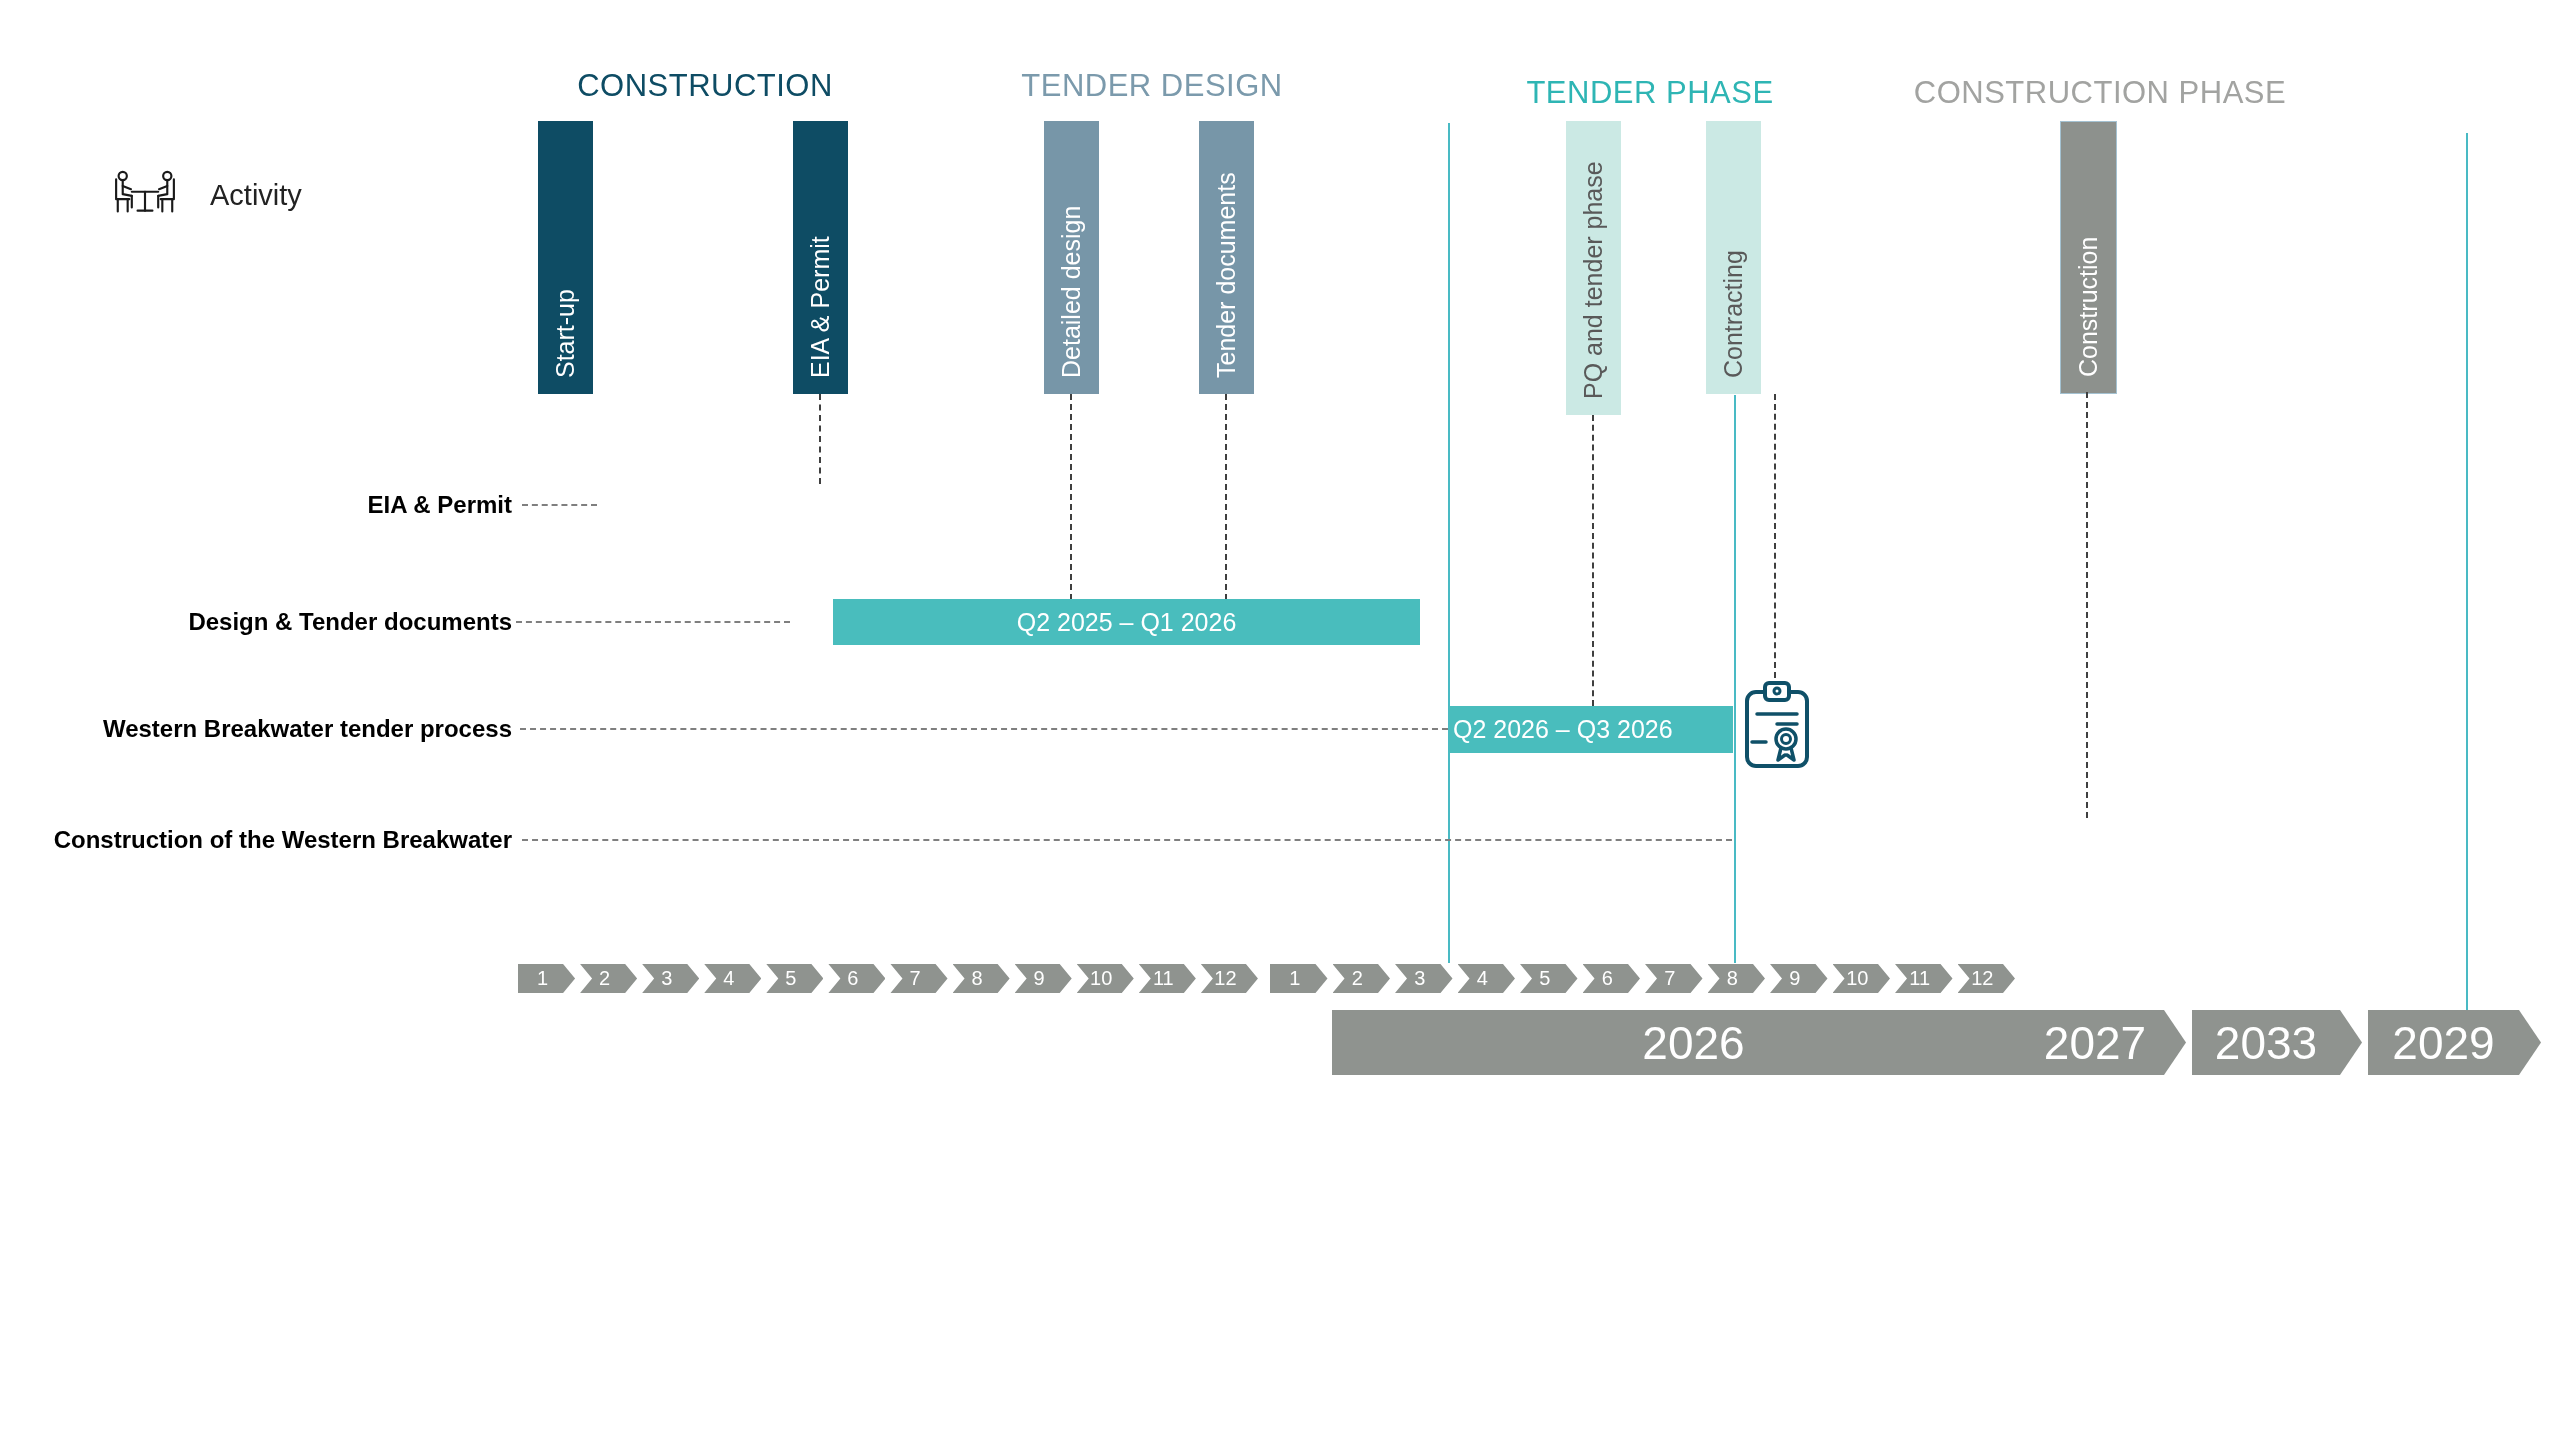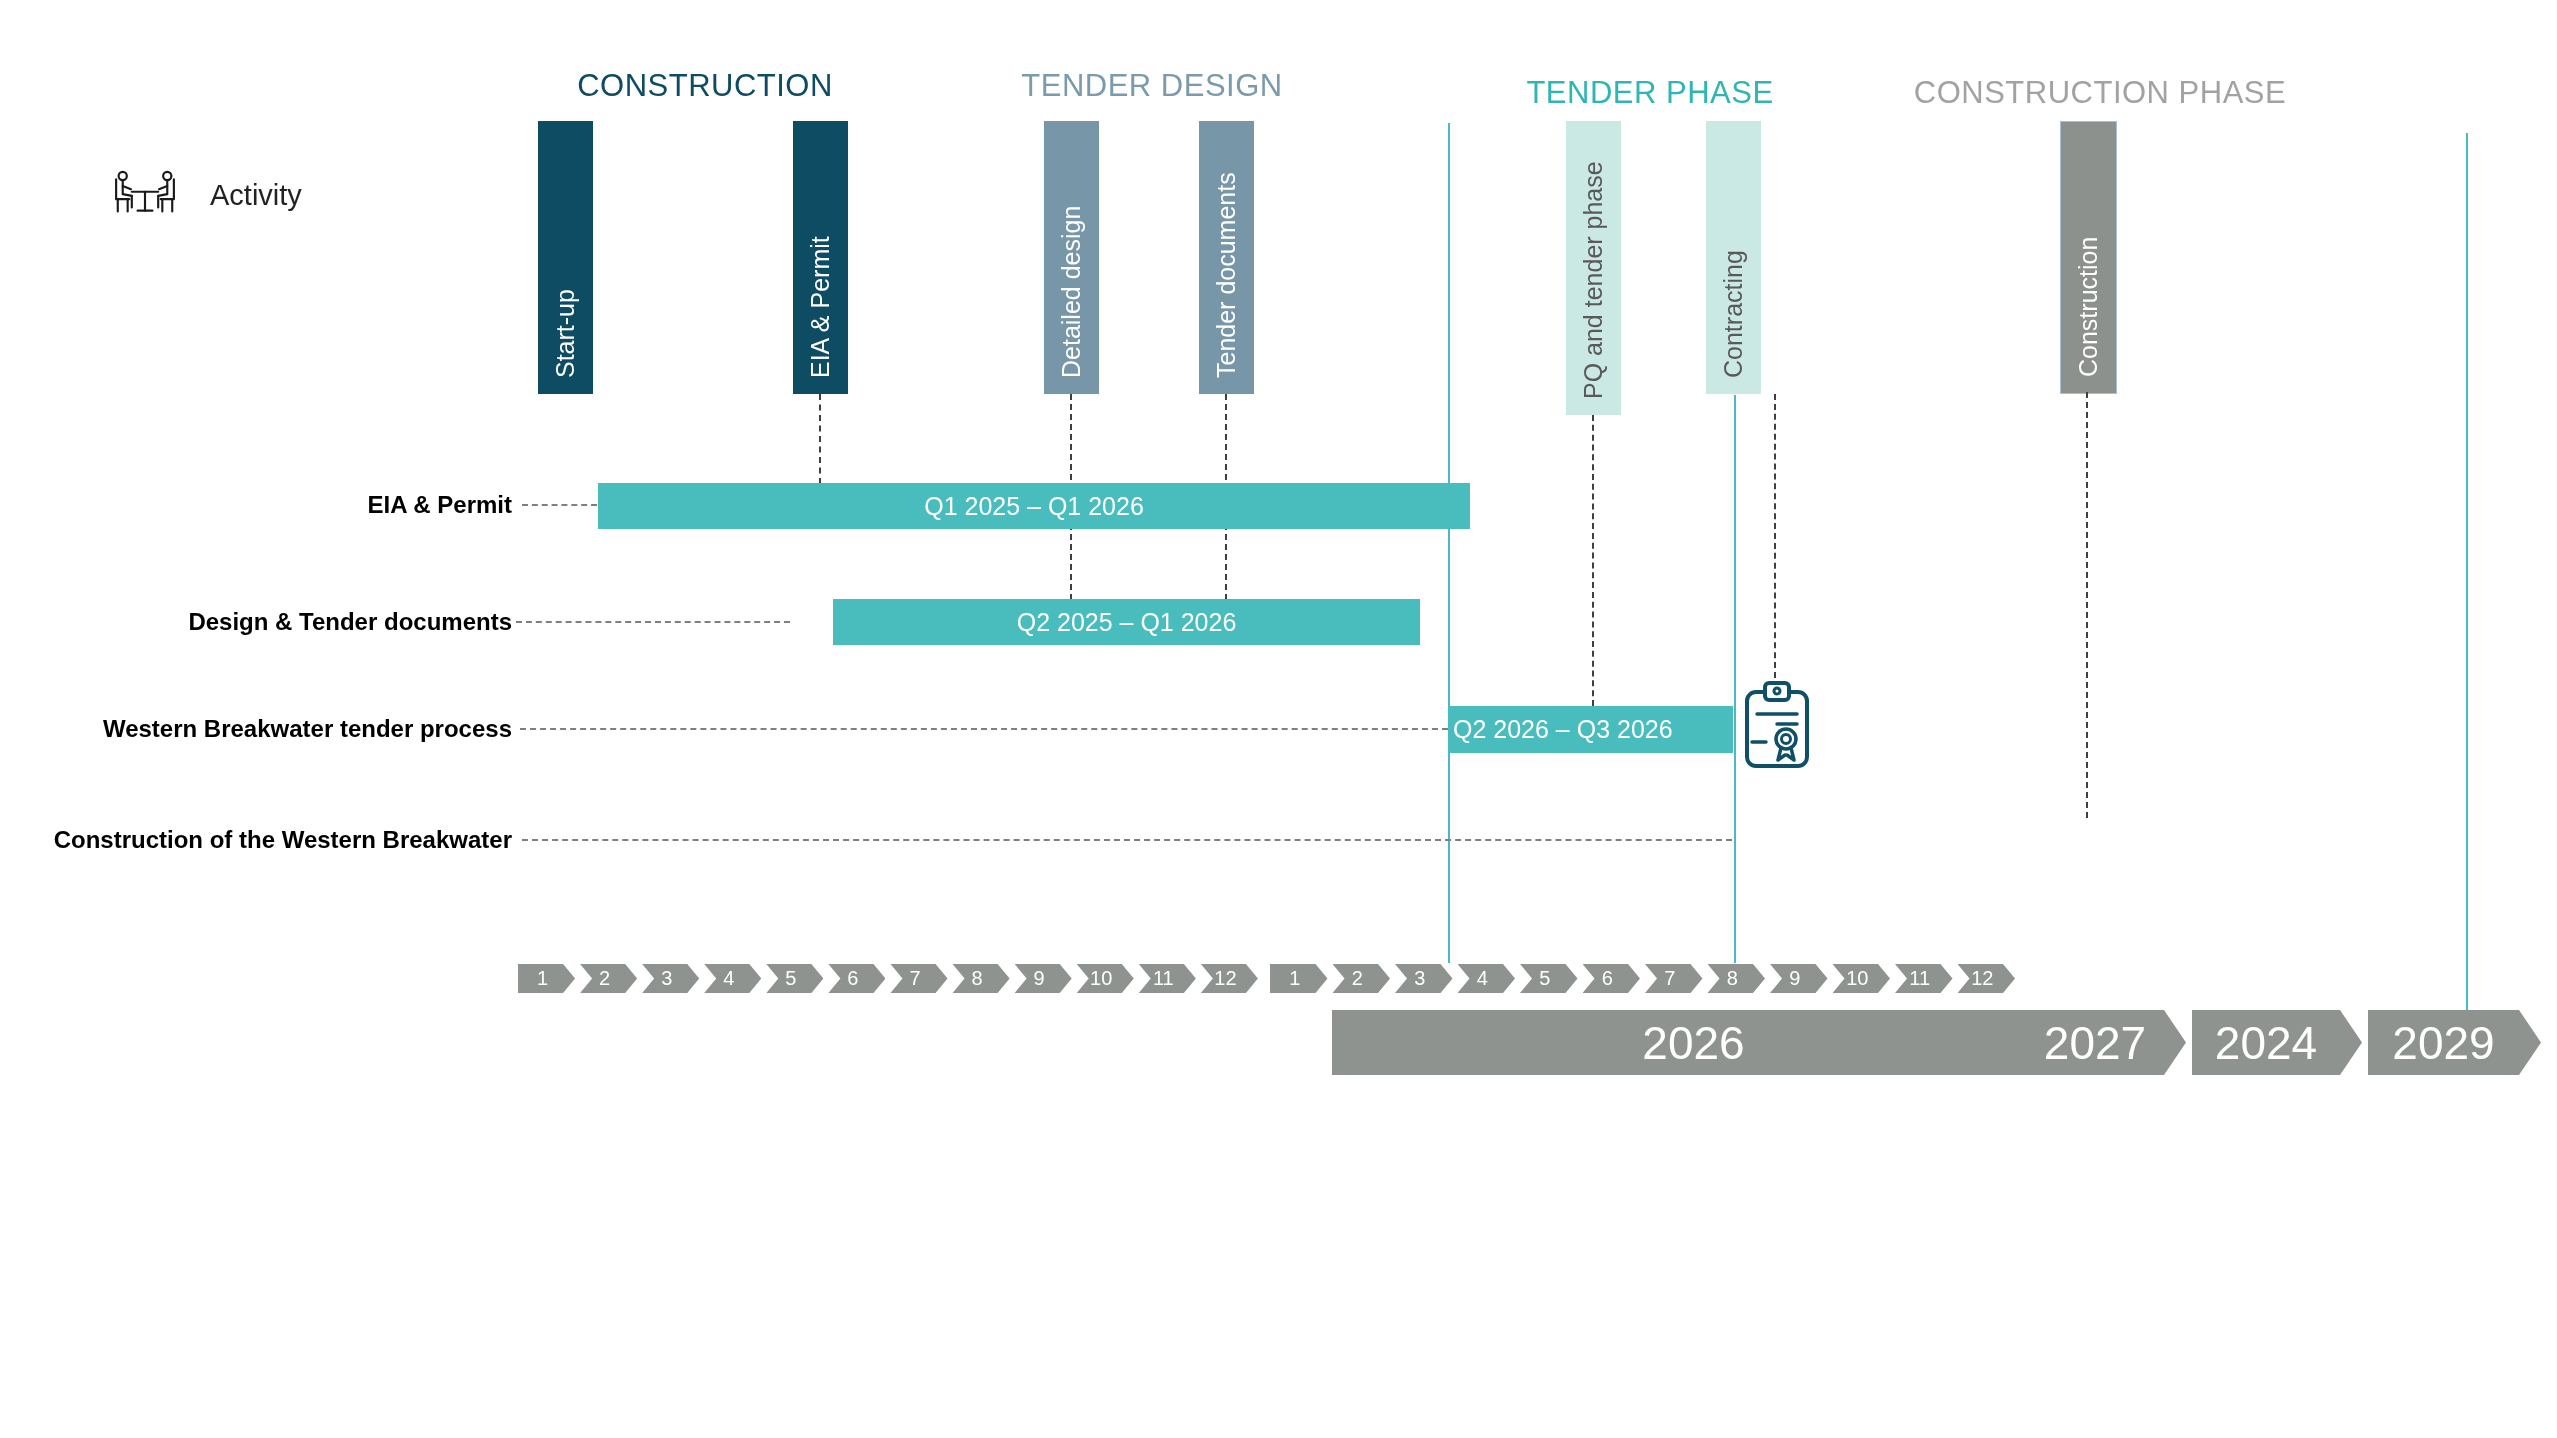--- a/index.html
+++ b/index.html
@@ -117,23 +117,20 @@
 
   <div class="vdash" style="left:819px;top:394px;height:90px;"></div>
   <div class="vdash" style="left:1070px;top:394px;height:206px;"></div>
   <div class="vdash" style="left:1225px;top:394px;height:206px;"></div>
   <div class="vdash" style="left:1592px;top:415px;height:291px;"></div>
   <div class="vdash" style="left:1774px;top:394px;height:284px;"></div>
   <div class="vdash" style="left:2086px;top:392px;height:426px;"></div>
 
   <div class="rowlabel" style="top:491px;">EIA &amp; Permit</div>
   <div class="lead" style="left:522px;top:504px;width:75px;"></div>
-  <div class="gbar" style="left:598px;top:483px;width:872px;height:46px;">
-    <span>Q1 2025 – Q1 2026</span>
-  </div>
 
   <div class="rowlabel" style="top:608px;">Design &amp; Tender documents</div>
   <div class="lead" style="left:516px;top:621px;width:274px;"></div>
   <div class="gbar" style="left:833px;top:599px;width:587px;height:46px;">
     <span>Q2 2025 – Q1 2026</span>
   </div>
 
   <div class="rowlabel" style="top:715px;">Western Breakwater tender process</div>
   <div class="lead" style="left:520px;top:728px;width:928px;"></div>
   <div class="gbar leftalign" style="left:1449px;top:706px;width:284px;height:47px;">
@@ -179,16 +176,16 @@
       <div class="mcell">7</div>
       <div class="mcell">8</div>
       <div class="mcell">9</div>
       <div class="mcell">10</div>
       <div class="mcell">11</div>
       <div class="mcell">12</div>
     </div>
 
   <div class="yarrow" style="left:1332px;width:745px;">2026</div>
   <div class="yarrow" style="left:2026px;width:160px;">2027</div>
-  <div class="yarrow" style="left:2192px;width:170px;">2024</div>
+  <div class="yarrow" style="left:2192px;width:170px;">2033</div>
   <div class="yarrow" style="left:2368px;width:173px;">2029</div>
 
 </div>
 
 </body></html>

